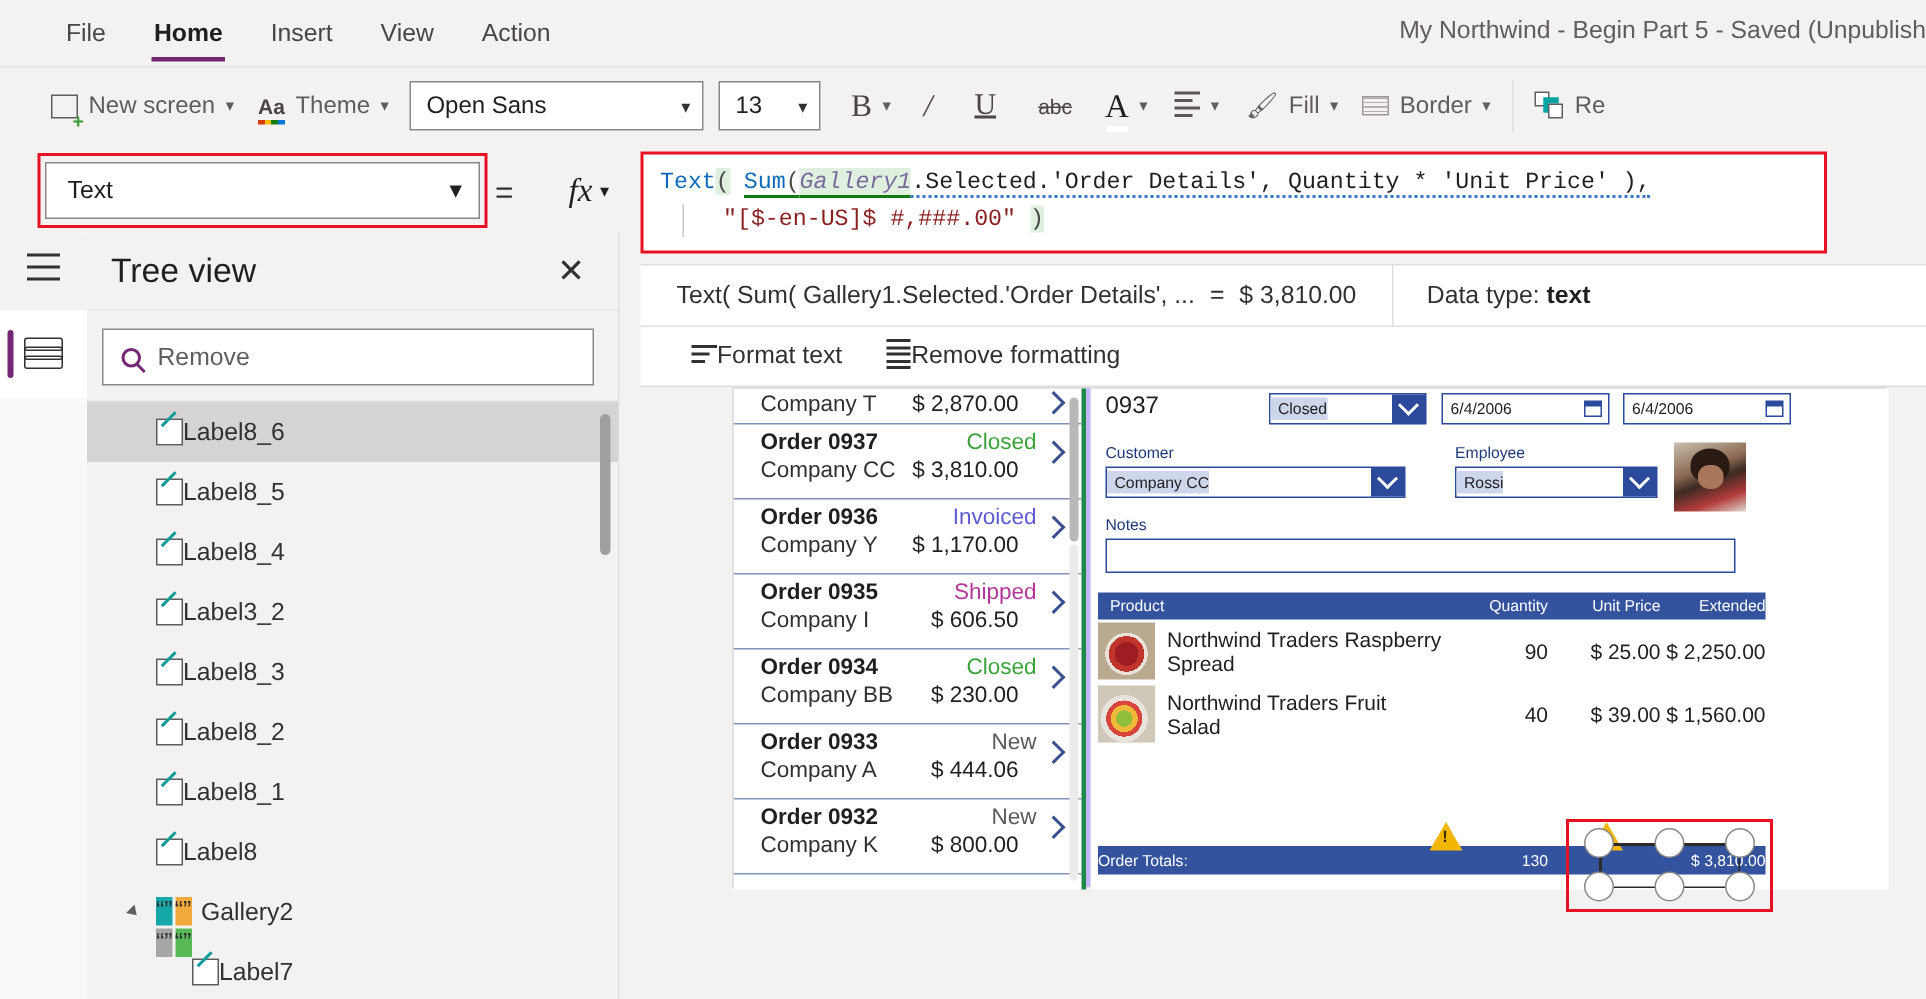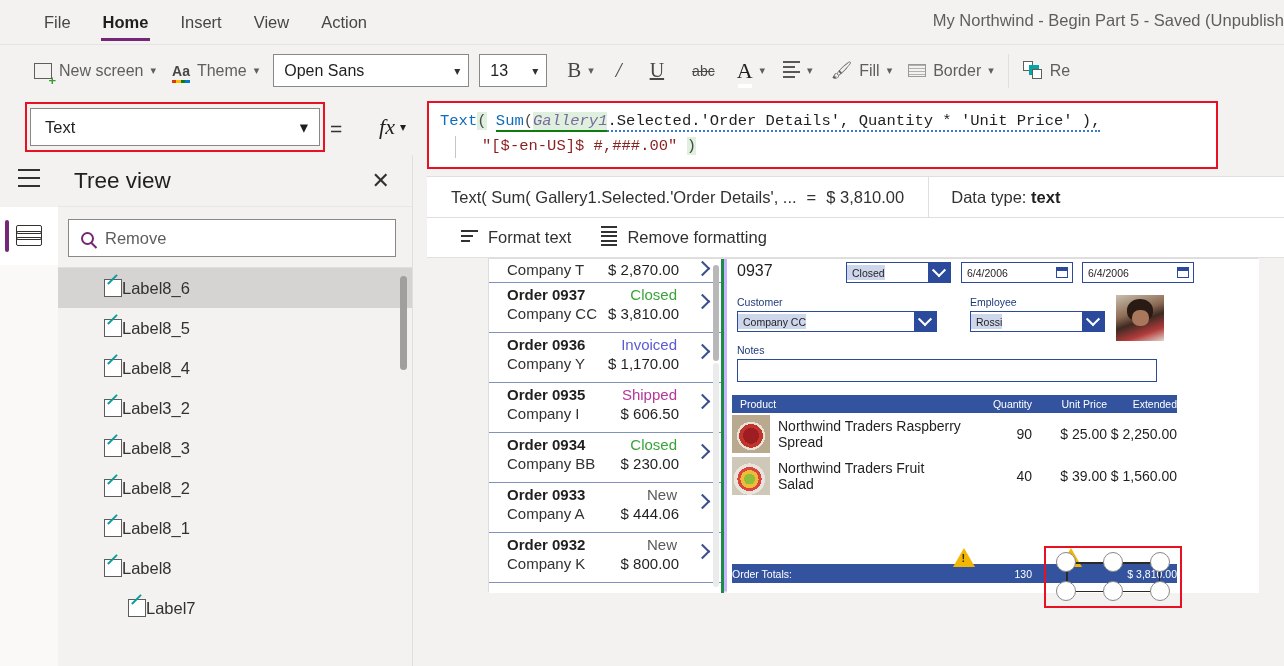--- a/index.html
+++ b/index.html
@@ -146,21 +146,21 @@
   }
   .result-div { width: 1px; height: 42px; background: #e1dfdd; margin-left: 24px; }
   .result-right { padding-left: 22px; font-size: 16.5px; color: #323130; }
   .result-right b { color: #201f1e; }
 
   .fmt-bar {
     position: absolute; top: 218px; left: 427px; width: 857px; height: 40px;
     background: #fff; border-bottom: 1px solid #e1dfdd;
     display: flex; align-items: center; padding-left: 34px; gap: 30px;
   }
-  .fmt-item { display: flex; align-items: center; gap: 10px; font-size: 16.5px; color: #323130; }
+  .fmt-item { display: flex; align-items: center; font-size: 16.5px; color: #323130; }
   .fmt-ic1 { display:inline-block; width: 17px; }
   .fmt-ic1 i { display: block; height: 2px; background: #323130; margin-bottom: 3px; }
   .fmt-ic1 i:nth-child(2){ width: 12px; }
   .fmt-ic1 i:nth-child(3){ width: 9px; }
   .fmt-ic2 { display:inline-block; width: 16px; }
   .fmt-ic2 i { display:block; height:2px; background:#323130; margin-bottom:2.5px; }
 
   
   .rail {
     position: absolute; left: 0; top: 155px; width: 58px; height: 511px; background: #faf9f8;
@@ -247,21 +247,21 @@
 
   
   .gallery {
     position: absolute; left: 0; top: 0; width: 235px; height: 334px;
     background: #fff; border-right: 3px solid #1e8a4a; overflow: hidden;
   }
   .grow {
     height: 50px; border-bottom: 1.5px solid #8193bd; position: relative; padding: 3px 0 0 18px;
   }
   .grow.first { height: 22px; padding-top: 0; }
-  .grow-l1 { display: flex; justify-content: space-between; padding-right: 44px; }
+  .grow-l1 { display: flex; justify-content: space-between; padding-right: 30px; }
   .grow-l2 { display: flex; justify-content: space-between; padding-right: 42px; margin-top: 2px; }
   .ord { font-size: 15px; font-weight: bold; color: #201f1e; }
   .comp { font-size: 15px; color: #323130; }
   .amt { font-size: 15px; color: #201f1e; }
   .st { font-size: 15px; }
   .st-Closed { color: #3aa43a; }
   .st-Invoiced { color: #5b5bd6; }
   .st-Shipped { color: #b4369b; }
   .st-New { color: #5a5a5a; }
   .chevr {
@@ -569,20 +569,30 @@
         <span>Label8_2</span>
       </div>
       <div class="tnode">
         <span class="lbl-ic"></span>
         <span>Label8_1</span>
       </div>
       <div class="tnode">
         <span class="lbl-ic"></span>
         <span>Label8</span>
       </div>
+      <div class="tnode grp">
+        <span class="caret-t"></span>
+        <span class="gal-ic">
+          <q style="background:#16a8a8"></q>
+            <q style="background:#f2a93b"></q>
+          <q style="background:#a6a6a6"></q>
+            <q style="background:#58b957"></q>
+        </span>
+        <span>Gallery2</span>
+      </div>
       <div class="tnode child">
         <span class="lbl-ic"></span>
         <span>Label7</span>
       </div>
       <div class="tree-scroll"></div>
     </div>
   </div>
 
   <div class="canvas">
     <div class="phone">

